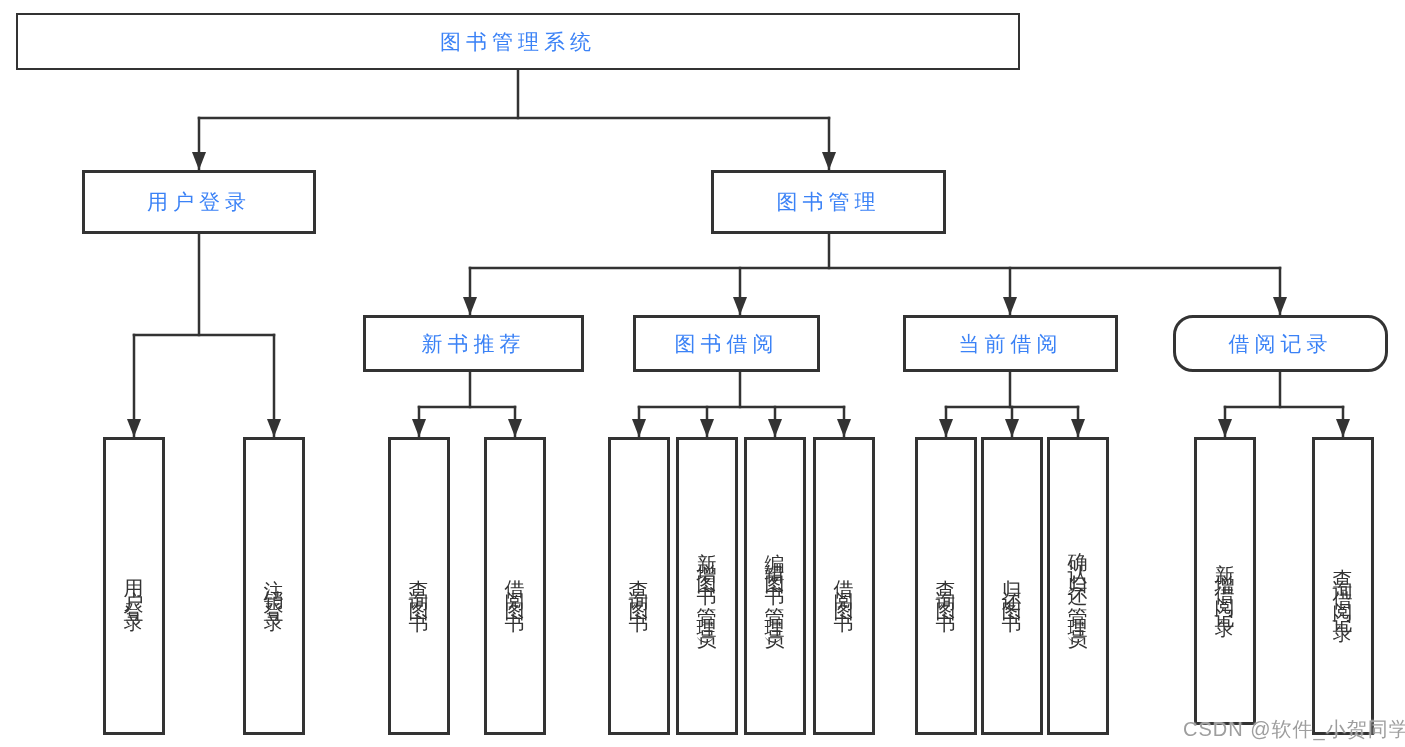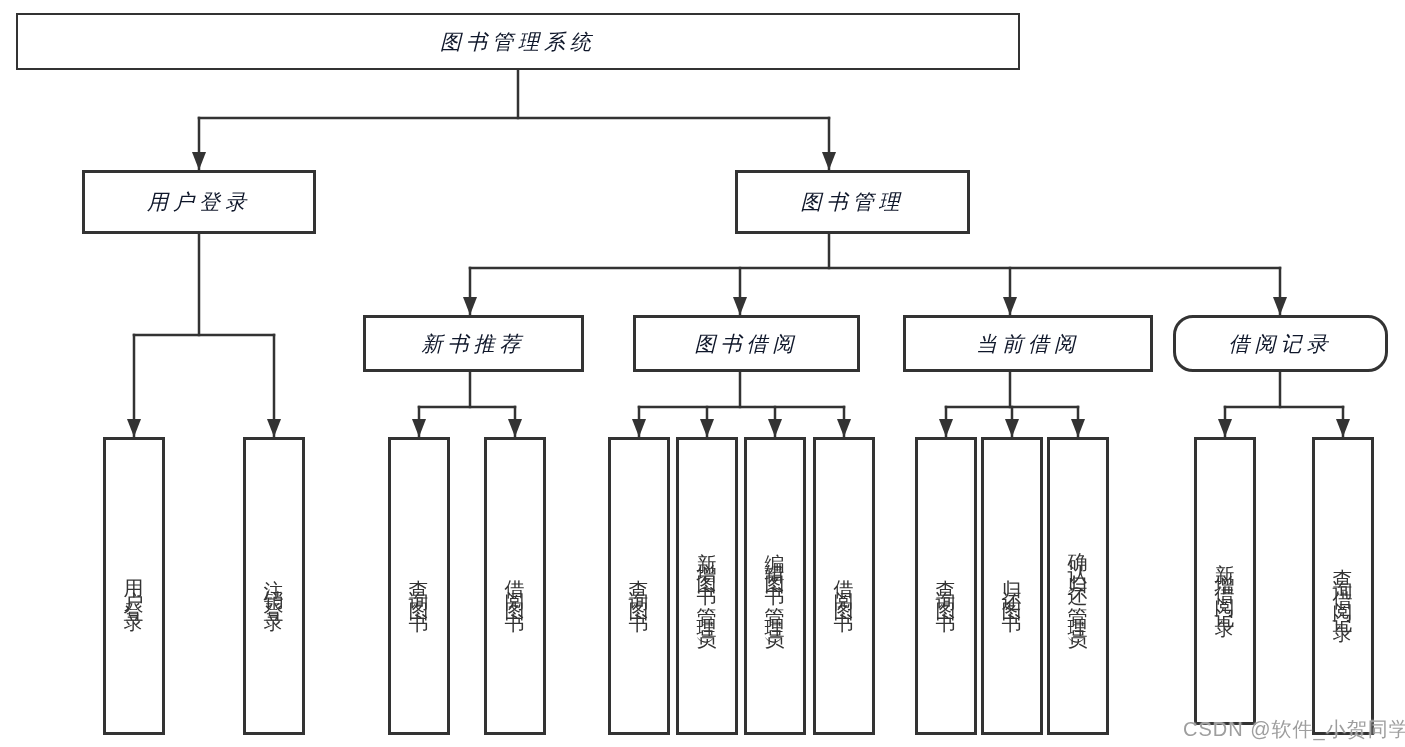--- a/index.html
+++ b/index.html
@@ -15,26 +15,25 @@
   .box {
     position: absolute;
     box-sizing: border-box;
     background: #ffffff;
     border: 3px solid #333333;
     display: flex;
     align-items: center;
     justify-content: center;
   }
   .hlabel {
-    color: #0f172a;
+    color: #3b82f6;
     font-size: 21px;
     letter-spacing: 5px;
     white-space: nowrap;
     font-weight: 400;
-    font-style: italic;
   }
   .root .hlabel { font-size: 21px; }
   .vlabel {
     writing-mode: vertical-rl;
     color: #333333;
     font-size: 20px;
     letter-spacing: 11px;
     line-height: 1;
     white-space: nowrap;
   }
@@ -118,31 +117,31 @@
     </g>
   </svg>
 
   <div class="box root" style="left:16px; top:13px; width:1004px; height:57px; border-width:2.5px;">
     <span class="hlabel">图书管理系统</span>
   </div>
 
   <div class="box" style="left:82px; top:170px; width:234px; height:64px;">
     <span class="hlabel">用户登录</span>
   </div>
-  <div class="box" style="left:711px; top:170px; width:235px; height:64px;margin-left:24px;">
+  <div class="box" style="left:711px; top:170px; width:235px; height:64px;">
     <span class="hlabel">图书管理</span>
   </div>
 
   <div class="box" style="left:363px; top:315px; width:221px; height:57px;">
     <span class="hlabel">新书推荐</span>
   </div>
-  <div class="box" style="left:633px; top:315px; width:227px; height:57px;">
+  <div class="box" style="left:633px; top:315px; width:187px; height:57px;">
     <span class="hlabel">图书借阅</span>
   </div>
-  <div class="box" style="left:903px; top:315px; width:250px; height:57px;">
+  <div class="box" style="left:903px; top:315px; width:215px; height:57px;">
     <span class="hlabel">当前借阅</span>
   </div>
   <div class="box" style="left:1173px; top:315px; width:215px; height:57px;border-radius:20px;">
     <span class="hlabel">借阅记录</span>
   </div>
 
   <div class="box leaf" style="left:103px;">
     <span class="vlabel">用户登录</span>
   </div>
   <div class="box leaf" style="left:243px;">

